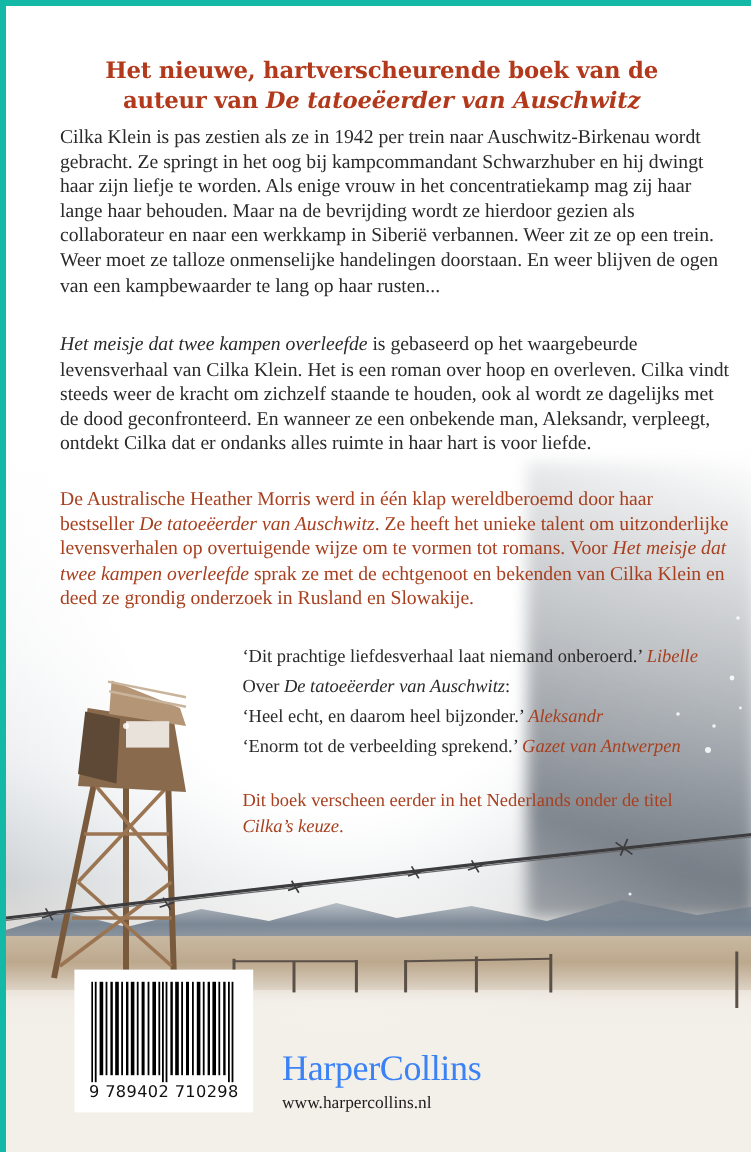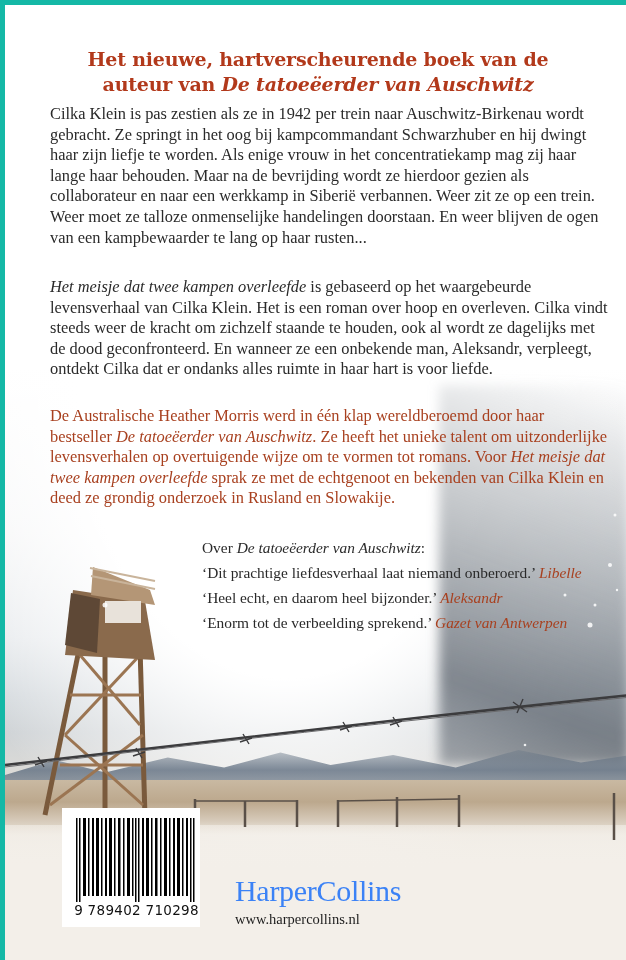--- a/index.html
+++ b/index.html
@@ -58,21 +58,21 @@
       font-family: "Liberation Serif", serif; font-size: 15.4px; color: #2a2a2a;
     }
     .quotes .q { height: 25px; line-height: 25px; white-space: nowrap; }
     .quotes .src { color: #a8401f; font-style: italic; }
     .note {
       position: absolute; left: 197px; top: 652px; width: 400px;
       font-family: "Liberation Serif", serif; font-size: 15.4px; line-height: 21px;
       color: #a8401f;
     }
     .barcode-box {
-      position: absolute; left: 57px; top: 803px; width: 138px; height: 119px;
+      position: absolute; left: 57px; top: 803px; width: 149px; height: 119px;
       background: #ffffff;
     }
     .barcode-bars { position: absolute; left: 14px; top: 10px; }
     .barcode-num {
       position: absolute; left: 0; top: 94px; width: 149px; text-align: center;
       font-family: "DejaVu Sans", sans-serif; font-size: 13.5px; color: #111; letter-spacing: 0.3px;
     }
     .publisher {
       position: absolute; left: 230px; top: 869px;
       font-family: "Liberation Serif", serif; font-size: 30px; color: #3b82f6; letter-spacing: -0.3px;
@@ -158,26 +158,27 @@
     <div>Het nieuwe, hartverscheurende boek van de</div>
     <div><span>auteur van </span><i>De tatoeëerder van Auschwitz</i></div>
   </div>
 
   <p class="para p1">Cilka Klein is pas zestien als ze in 1942 per trein naar Auschwitz-Birkenau wordt gebracht. Ze springt in het oog bij kampcommandant Schwarzhuber en hij dwingt haar zijn liefje te worden. Als enige vrouw in het concentratiekamp mag zij haar lange haar behouden. Maar na de bevrijding wordt ze hierdoor gezien als collaborateur en naar een werkkamp in Siberië verbannen. Weer zit ze op een trein. Weer moet ze talloze onmenselijke handelingen doorstaan. En weer blijven de ogen van een kampbewaarder te lang op haar rusten...</p>
   <p class="para p2"><i>Het meisje dat twee kampen overleefde</i><span> is gebaseerd op het waargebeurde levensverhaal van Cilka Klein. Het is een roman over hoop en overleven. Cilka vindt steeds weer de kracht om zichzelf staande te houden, ook al wordt ze dagelijks met de dood geconfronteerd. En wanneer ze een onbekende man, Aleksandr, verpleegt, ontdekt Cilka dat er ondanks alles ruimte in haar hart is voor liefde.</span></p>
 
   <p class="para p3"><span>De Australische Heather Morris werd in één klap wereldberoemd door haar bestseller </span><i>De tatoeëerder van Auschwitz</i><span>. Ze heeft het unieke talent om uitzonderlijke levensverhalen op overtuigende wijze om te vormen tot romans. Voor </span><i>Het meisje dat twee kampen overleefde</i><span> sprak ze met de echtgenoot en bekenden van Cilka Klein en deed ze grondig onderzoek in Rusland en Slowakije.</span></p>
 
   <div class="quotes">
+    <div class="q"><span>‘Dit prachtige liefdesverhaal laat niemand onberoerd.’ </span><span class="src">Libelle</span></div>
     <div class="q"><span>Over </span><i>De tatoeëerder van Auschwitz</i><span>:</span></div>
-    <div class="q"><span>‘Dit prachtige liefdesverhaal laat niemand onberoerd.’ </span><span class="src">Libelle</span></div>
     <div class="q"><span>‘Heel echt, en daarom heel bijzonder.’ </span><span class="src">Aleksandr</span></div>
     <div class="q"><span>‘Enorm tot de verbeelding sprekend.’ </span><span class="src">Gazet van Antwerpen</span></div>
   </div>
 
+  <div class="note"><span>Dit boek verscheen eerder in het Nederlands onder de titel </span><i>Cilka’s keuze</i><span>.</span></div>
 
   <div class="barcode-box">
     <svg class="barcode-bars" width="122" height="84">
       <g fill="#000">
         <rect x="0" y="0" width="1.5" height="84"></rect>
           <rect x="3" y="0" width="1.5" height="84"></rect>
         <rect x="7" y="0" width="3" height="78"></rect>
           <rect x="12" y="0" width="1.5" height="78"></rect>
         <rect x="16" y="0" width="2" height="78"></rect>
           <rect x="20" y="0" width="3" height="78"></rect>

